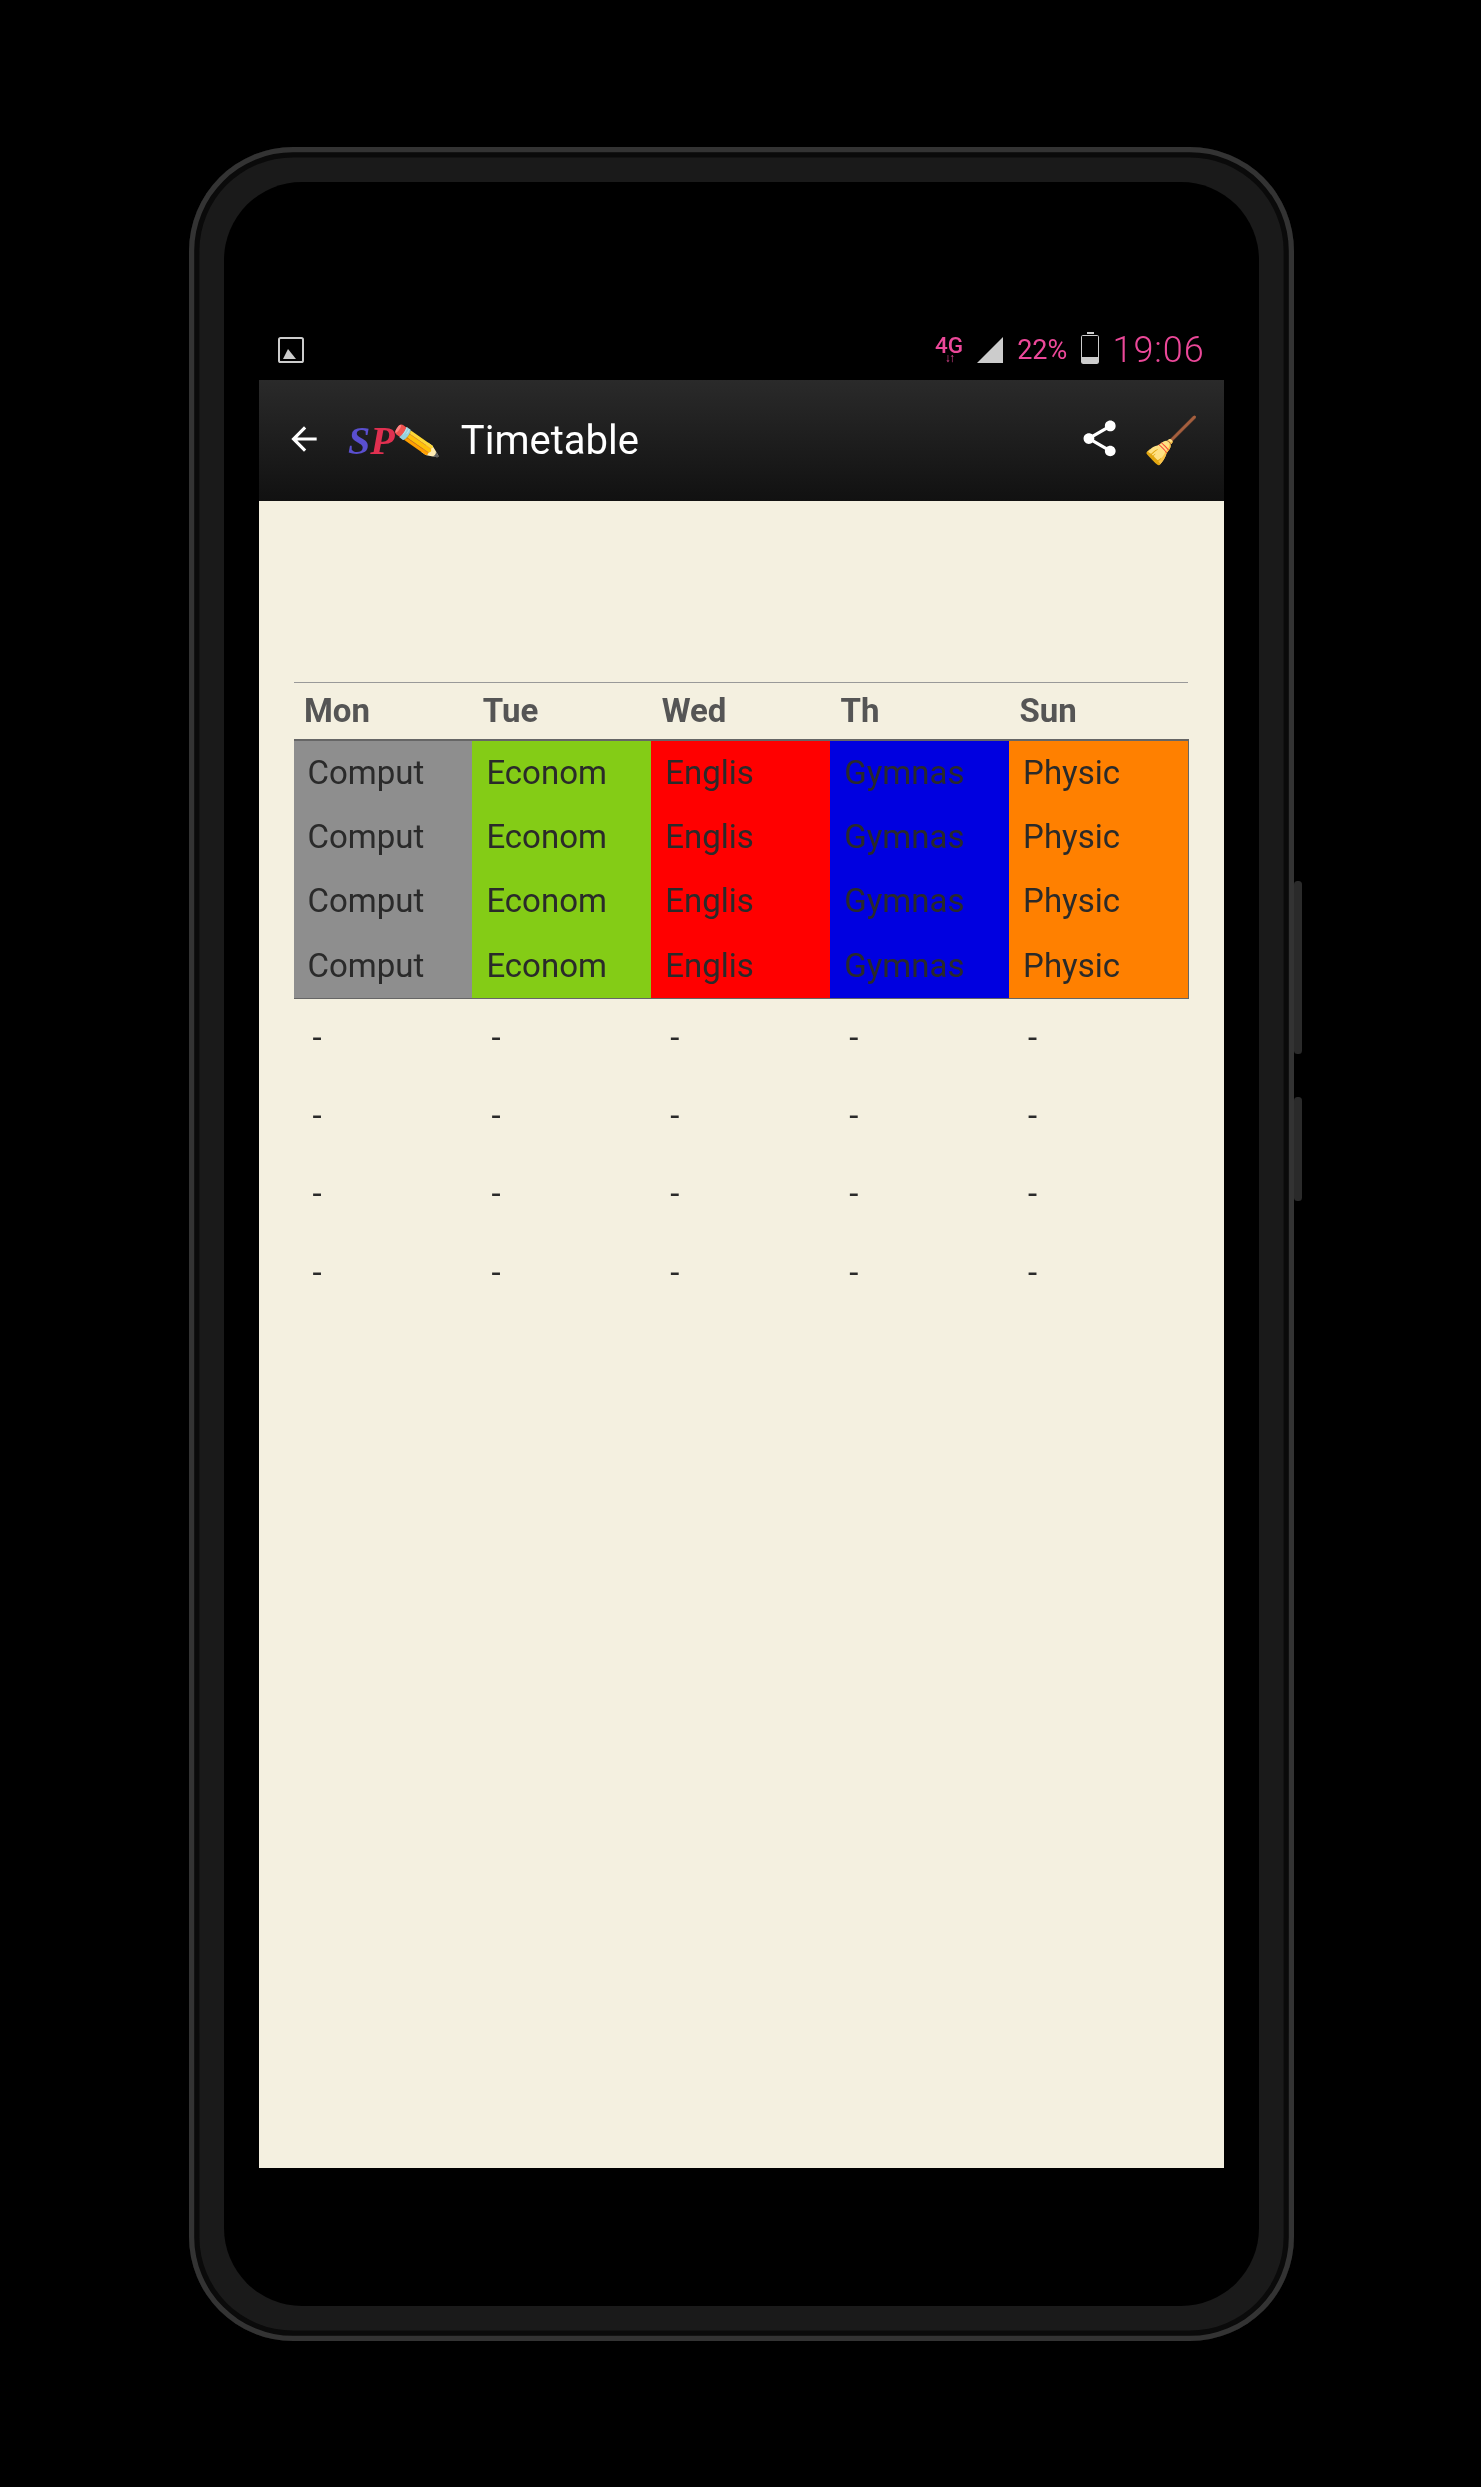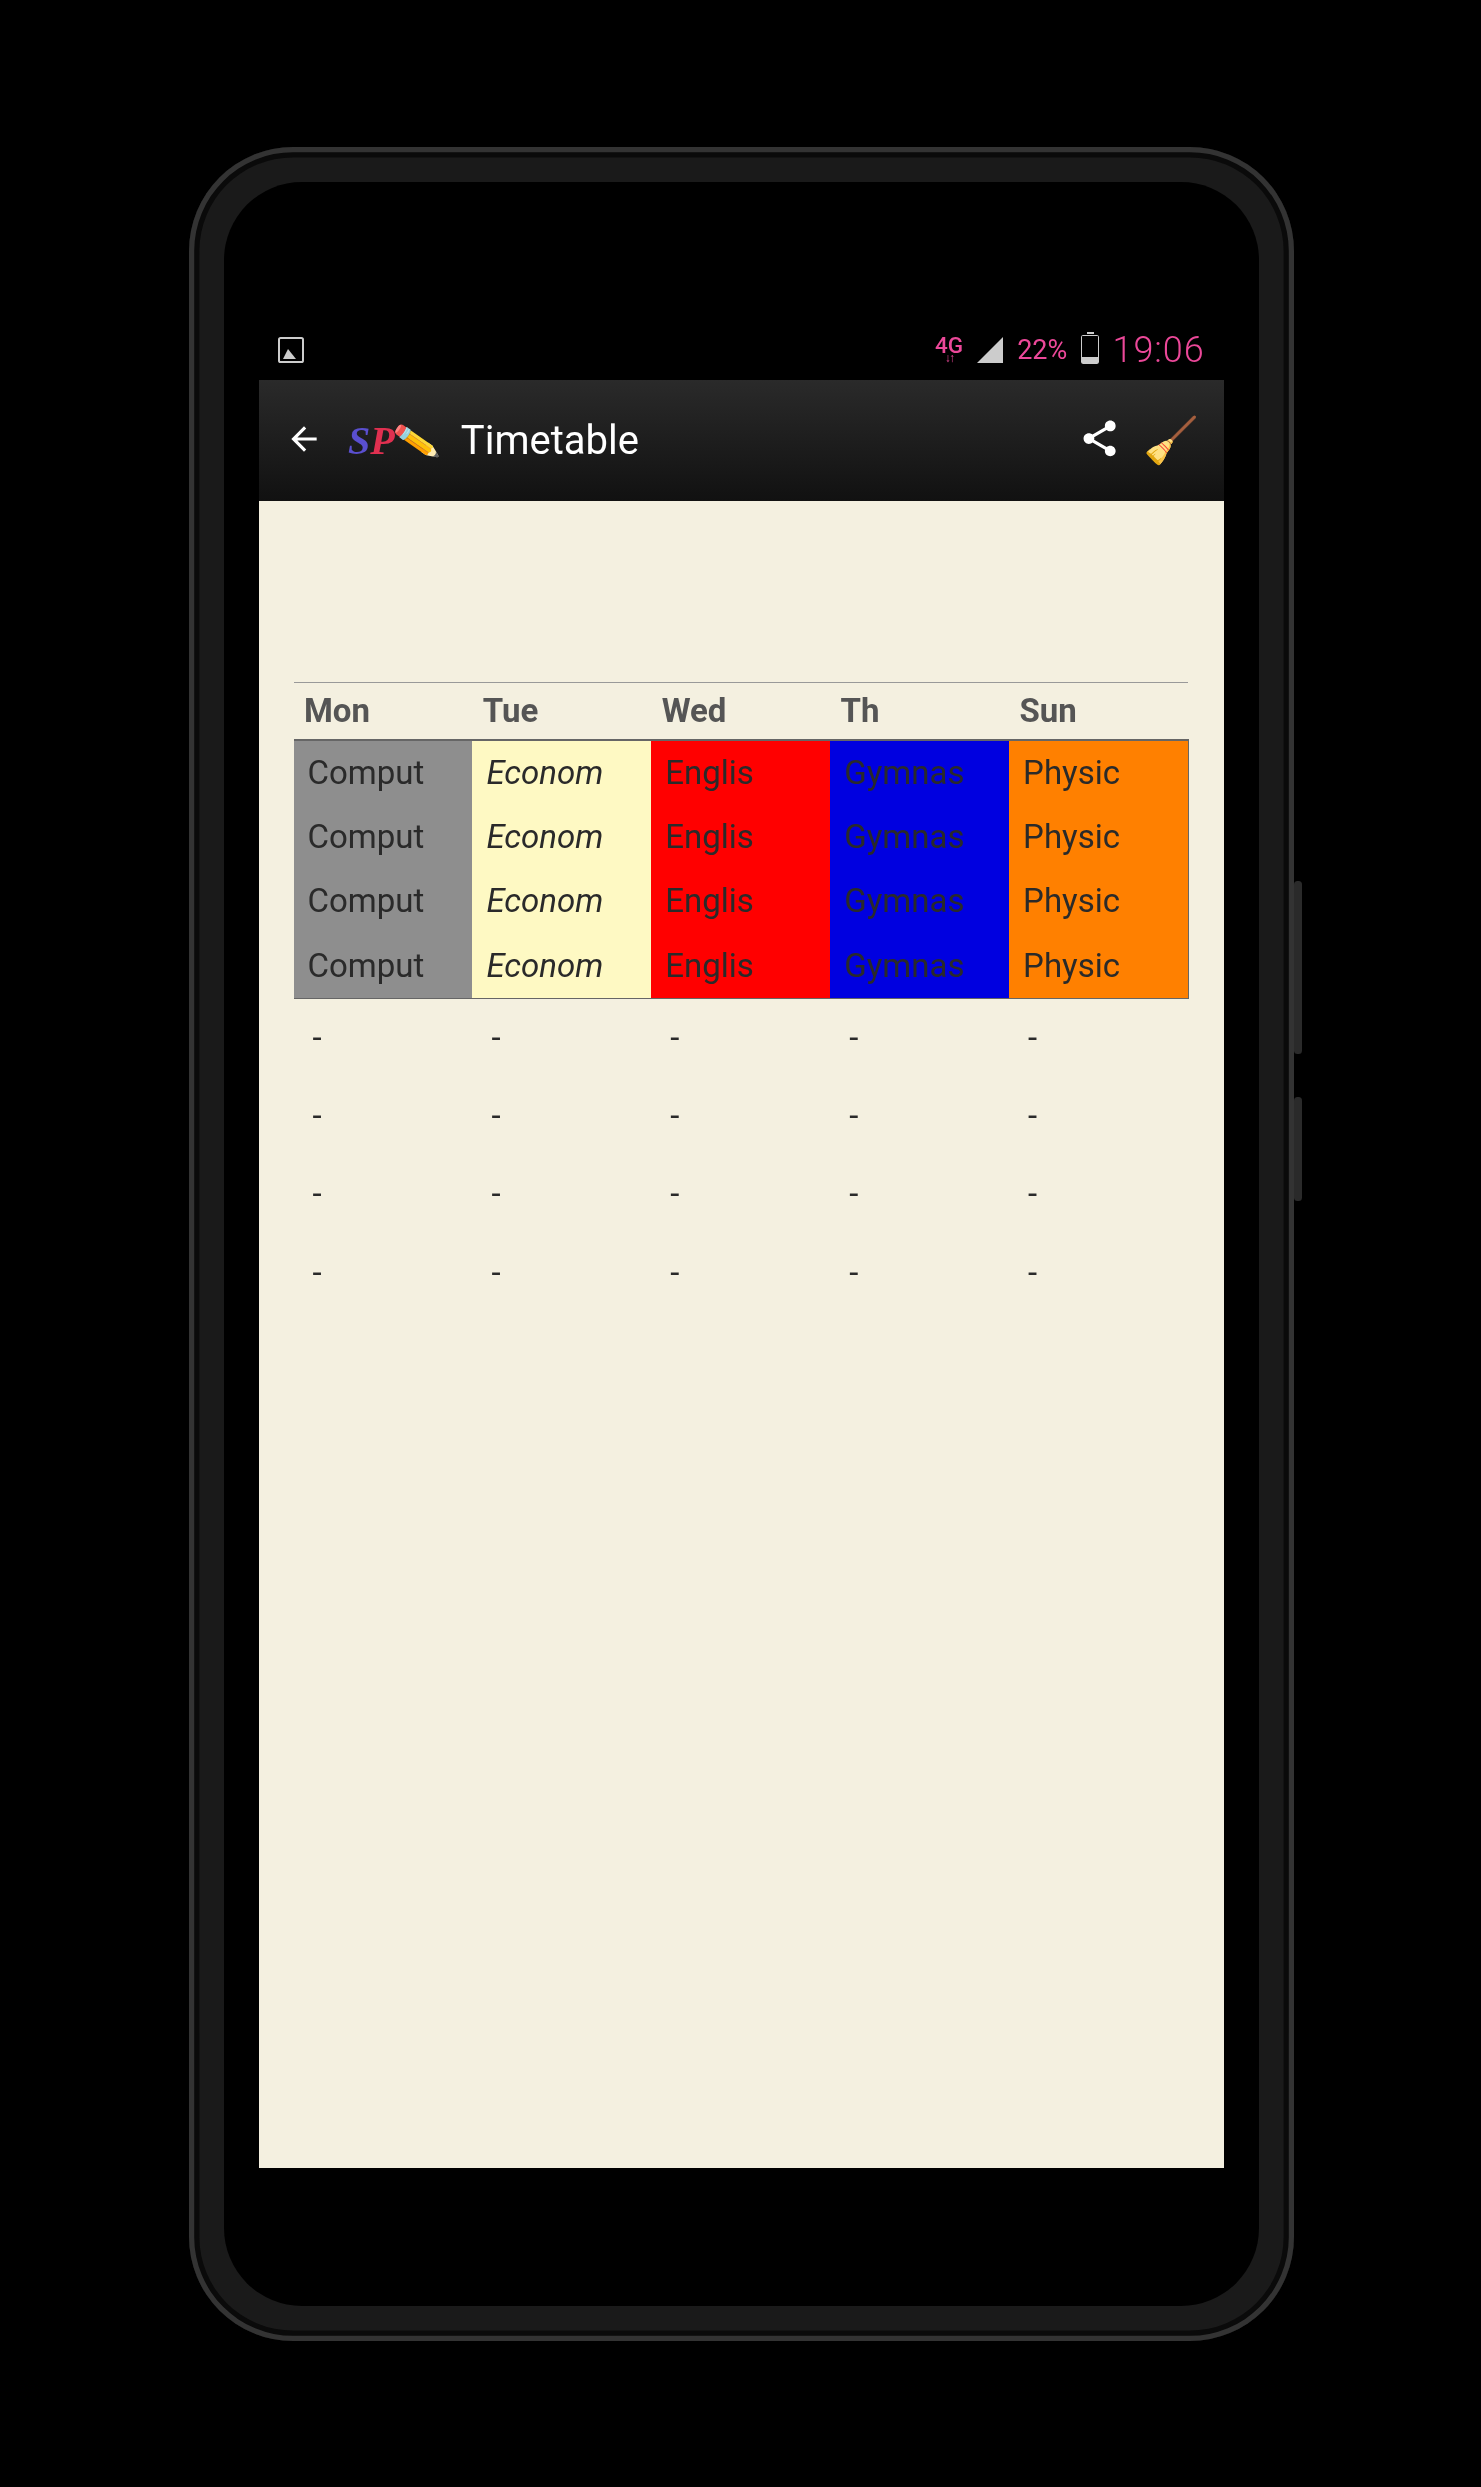--- a/index.html
+++ b/index.html
@@ -136,21 +136,21 @@
   vertical-align: top;
   word-break: break-all;
   line-height: 1.1;
 }
 .colored-section { border-right: 1.7px solid #666; border-bottom: 1.7px solid #666; }
 .table tbody.empty-rows td {
   text-align: left;
   padding: 21px 19px;
 }
 .c-grey   { background:#8e8e8e; }
-.c-green  { background:#fef9c3;font-style:italic; }
+.c-green  { background:#84cc16; }
 .c-red    { background:#f00; }
 .c-blue   { background:#0000e0; }
 .c-orange { background:#ff8000; }
 
 .side-btn-r {
   position:absolute; right:-8.6px; width:8.6px; border-radius: 3.5px;
   background:#2a2a2a;
 }
 .sb1{ top:734px; height:173px;}
 .sb2{ top:950px; height:104px;}

